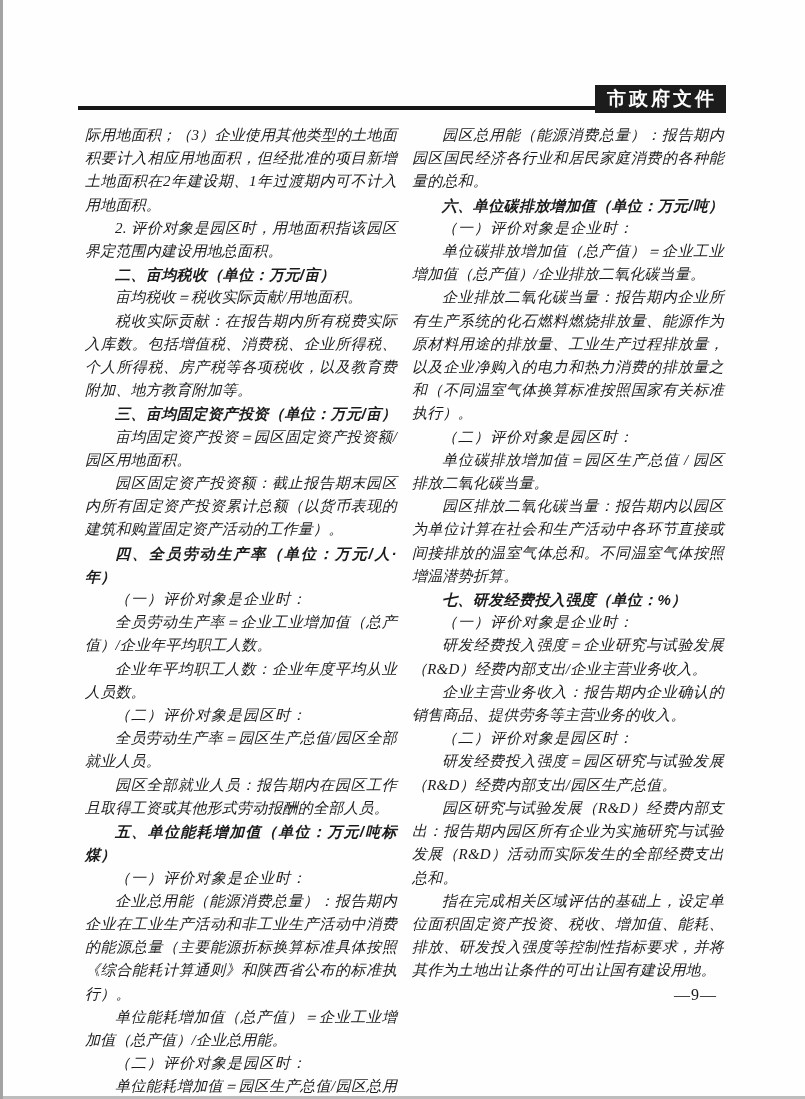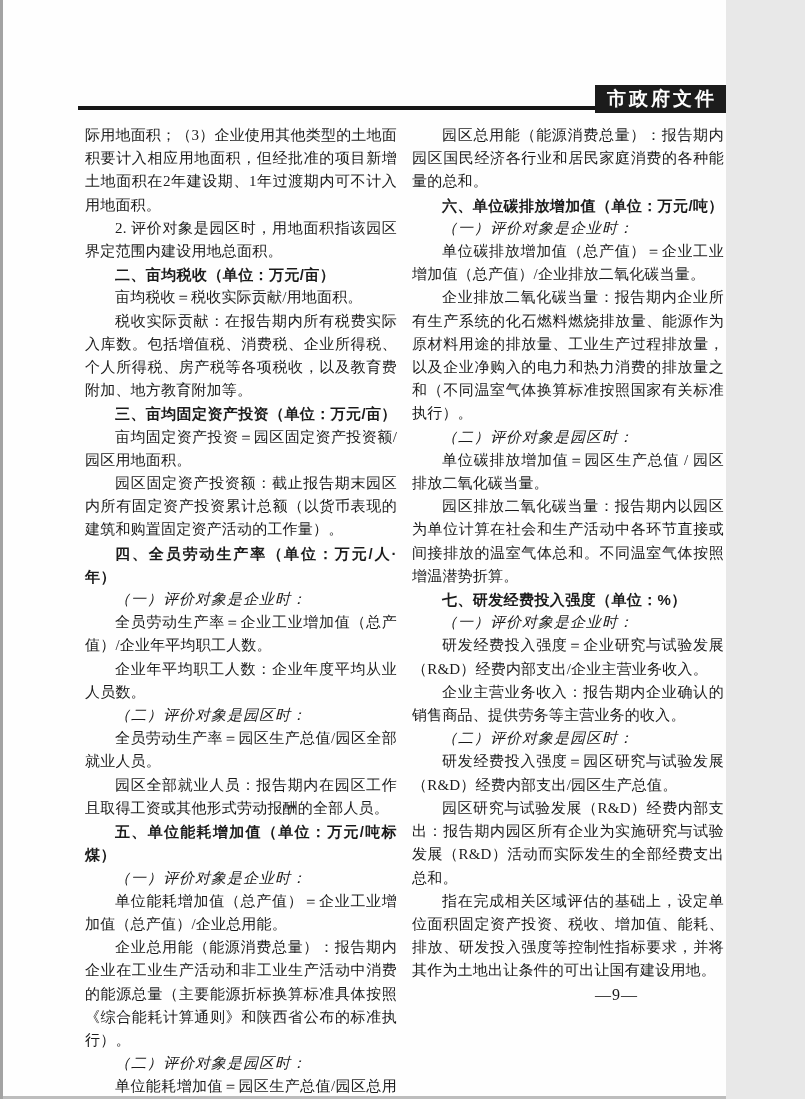--- a/index.html
+++ b/index.html
@@ -1,18 +1,18 @@
 <!DOCTYPE html>
 <html><head>
 <meta charset="utf-8">
 <style>
   html, body { margin: 0; padding: 0; background: #e8e8e8; }
   .sheet {
     position: relative;
-    width: 726px; height: 1099px;
+    width: 805px; height: 1099px;
     background: #fefefe;
     box-sizing: border-box;
     box-shadow: inset 3px 0 0 #a3a3a3, inset 0 -3px 0 #bdbdbd;
     overflow: hidden;
     font-family: "Liberation Serif", "DejaVu Serif", serif;
     color: #1b1b1b;
   }
   .header-row {
     position: absolute;
     top: 85px; left: 78px;
@@ -45,20 +45,21 @@
     gap: 15px;
   }
   .col { width: 312px; }
   .col p {
     margin: 0;
     font-size: 15px;
     line-height: 23.2px;
     text-align: justify;
     text-indent: 2em;
     letter-spacing: 0.2px;
+    font-style: italic;
   }
   .col p.cont { text-indent: 0; }
   .col p.h {
     font-family: "Liberation Sans", "DejaVu Sans", sans-serif;
     font-weight: 700;
     letter-spacing: 0.4px;
   }
   .col p.kai {
     font-style: italic;
     letter-spacing: 1px;
@@ -93,22 +94,22 @@
       <p>园区固定资产投资额：截止报告期末园区内所有固定资产投资累计总额（以货币表现的建筑和购置固定资产活动的工作量）。</p>
       <p class="h">四、全员劳动生产率（单位：万元/人·年）</p>
       <p class="kai">（一）评价对象是企业时：</p>
       <p>全员劳动生产率＝企业工业增加值（总产值）/企业年平均职工人数。</p>
       <p>企业年平均职工人数：企业年度平均从业人员数。</p>
       <p class="kai">（二）评价对象是园区时：</p>
       <p>全员劳动生产率＝园区生产总值/园区全部就业人员。</p>
       <p>园区全部就业人员：报告期内在园区工作且取得工资或其他形式劳动报酬的全部人员。</p>
       <p class="h">五、单位能耗增加值（单位：万元/吨标煤）</p>
       <p class="kai">（一）评价对象是企业时：</p>
+      <p>企业总用能（能源消费总量）：报告期内企业在工业生产活动和非工业生产活动中消费的能源总量（主要能源折标换算标准具体按照《综合能耗计算通则》和陕西省公布的标准执行）。</p>
       <p>单位能耗增加值（总产值）＝企业工业增加值（总产值）/企业总用能。</p>
-      <p>企业总用能（能源消费总量）：报告期内企业在工业生产活动和非工业生产活动中消费的能源总量（主要能源折标换算标准具体按照《综合能耗计算通则》和陕西省公布的标准执行）。</p>
       <p class="kai">（二）评价对象是园区时：</p>
       <p>单位能耗增加值＝园区生产总值/园区总用能。</p>
     </div>
 
     <div class="col">
       <p>园区总用能（能源消费总量）：报告期内园区国民经济各行业和居民家庭消费的各种能量的总和。</p>
       <p class="h">六、单位碳排放增加值（单位：万元/吨）</p>
       <p class="kai">（一）评价对象是企业时：</p>
       <p>单位碳排放增加值（总产值）＝企业工业增加值（总产值）/企业排放二氧化碳当量。</p>
       <p>企业排放二氧化碳当量：报告期内企业所有生产系统的化石燃料燃烧排放量、能源作为原材料用途的排放量、工业生产过程排放量，以及企业净购入的电力和热力消费的排放量之和（不同温室气体换算标准按照国家有关标准执行）。</p>

